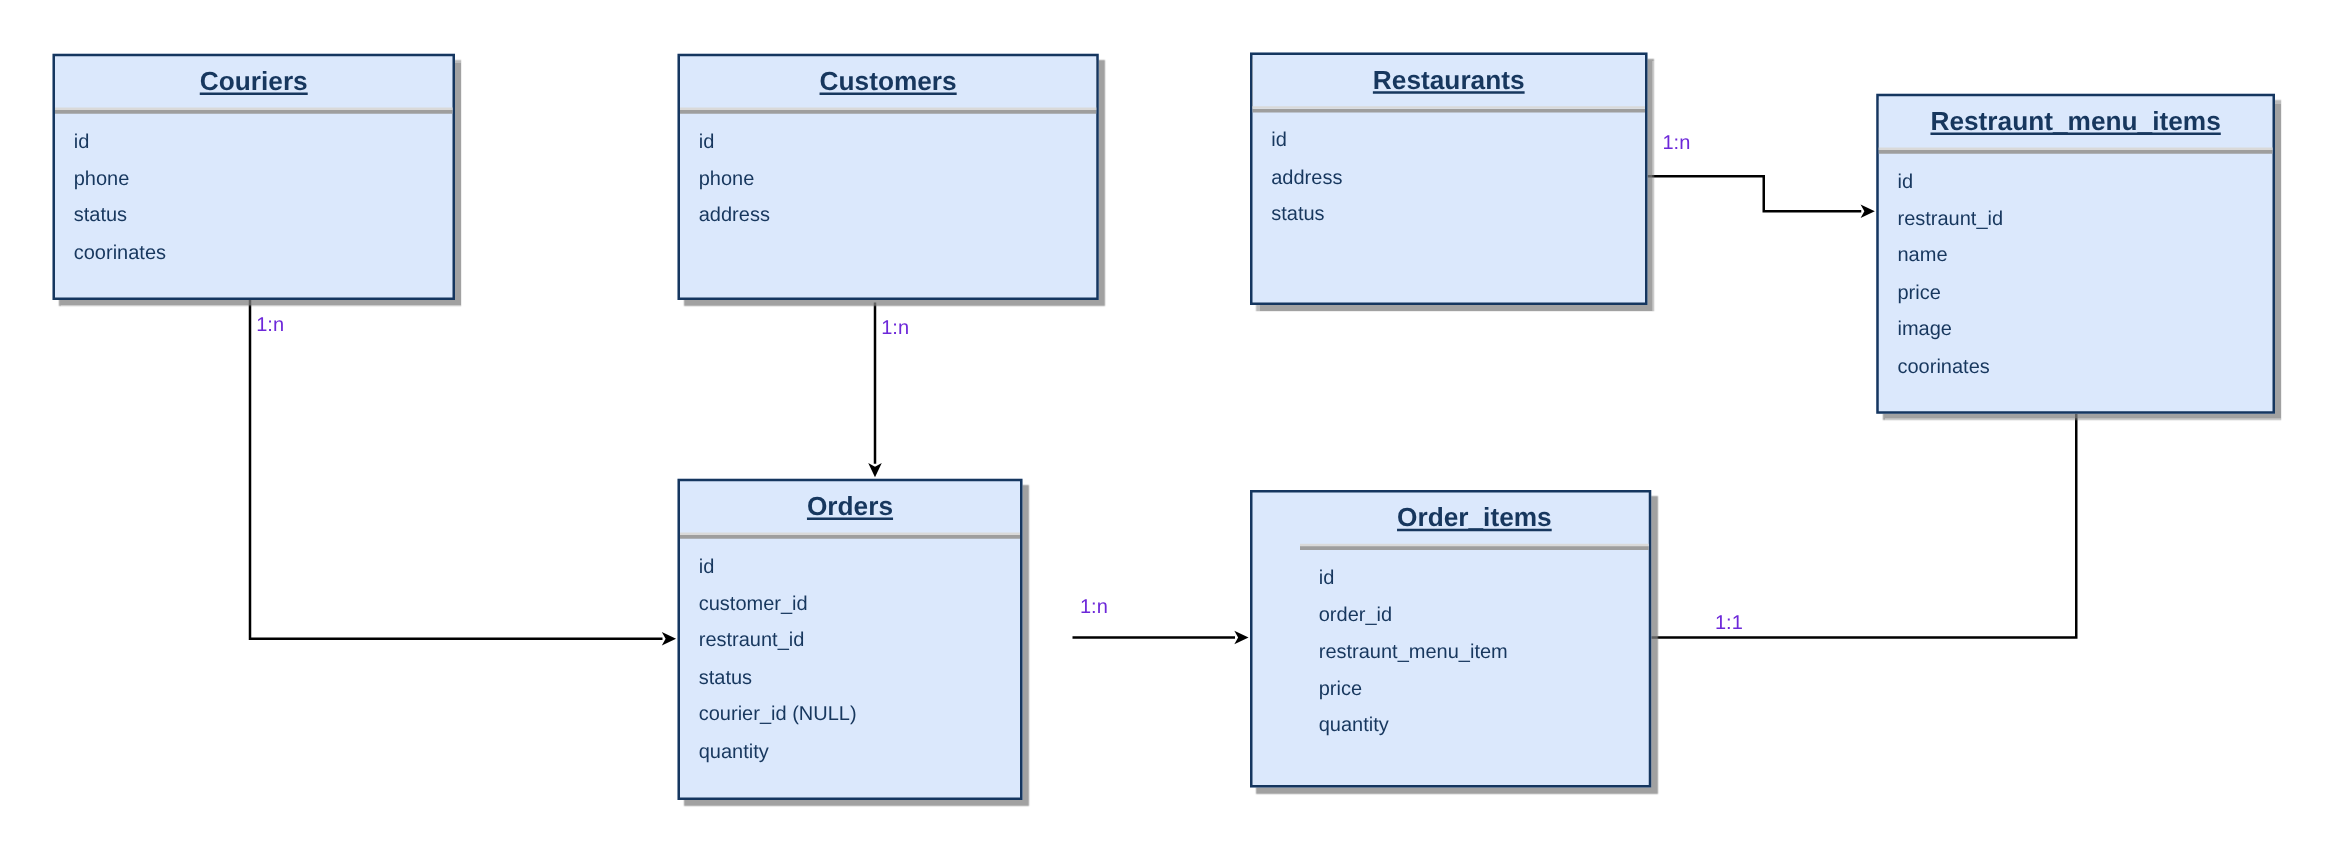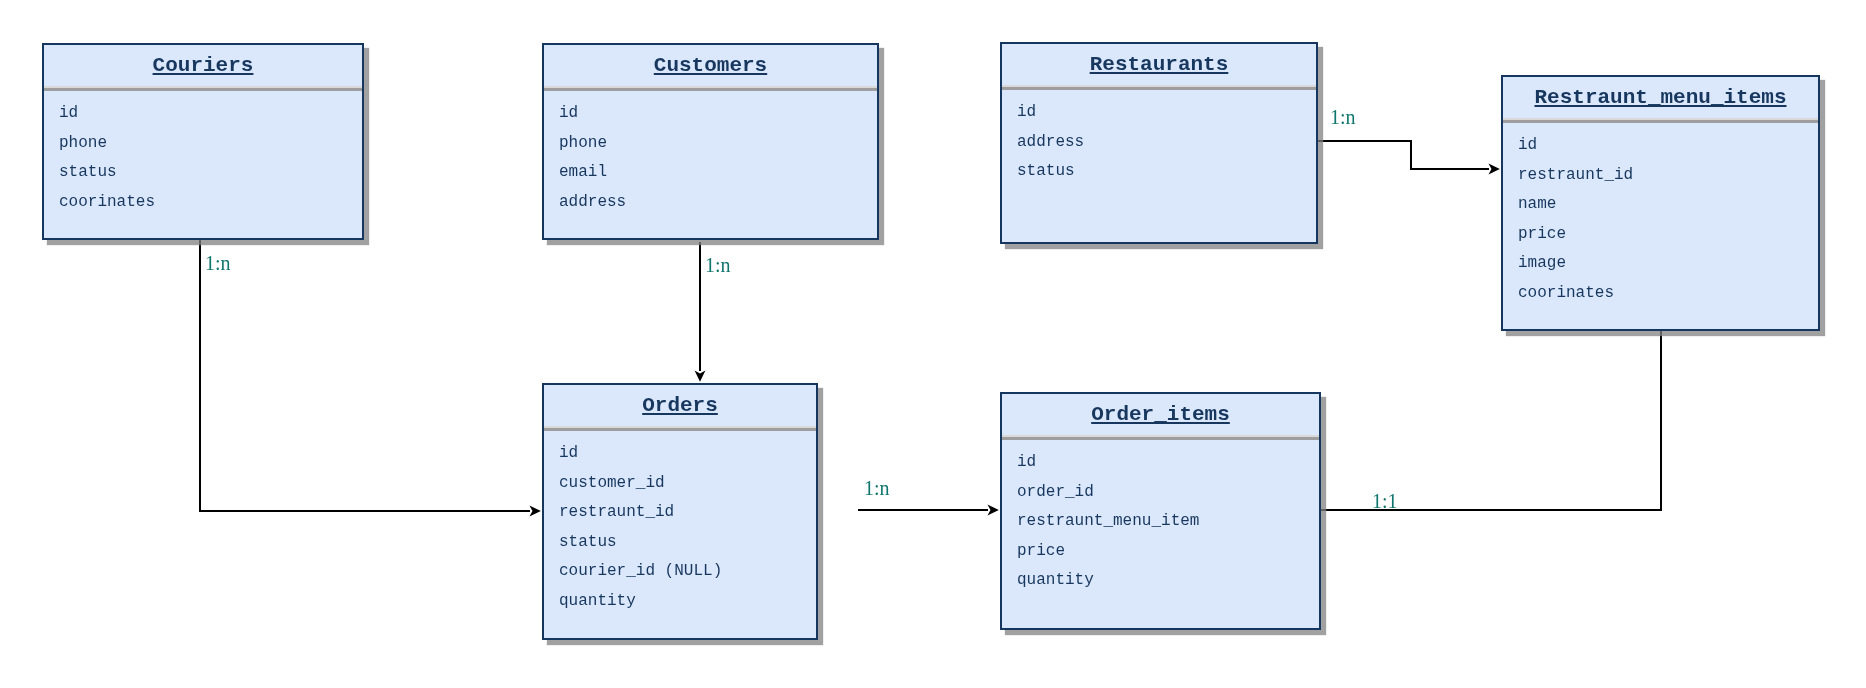--- a/index.html
+++ b/index.html
@@ -26,21 +26,20 @@
     stroke-width: 2;
     pointer-events: stroke;
   }
 
   .entity {
     position: absolute;
     background: #dbe8fc;
     border: 2px solid #15365f;
     color: #17375e;
     box-shadow: 5px 5px 1px rgba(130,130,130,0.75);
-    font-family: Liberation Mono, monospace;
   }
   .entity-title {
     height: 43px;
     display: flex;
     align-items: center;
     justify-content: center;
     font-size: 21px;
     font-weight: bold;
     text-decoration: underline;
     border-bottom: 2px solid #d9d9d9;
@@ -51,28 +50,27 @@
     padding: 11px 8px 0 15px;
     font-size: 16px;
     line-height: 29.5px;
   }
 
   .e-couriers    { left: 42px;   top: 43px;  width: 322px; height: 197px; }
   .e-customers   { left: 542px;  top: 43px;  width: 337px; height: 197px; }
   .e-restaurants { left: 1000px; top: 42px;  width: 318px; height: 202px; }
   .e-menu        { left: 1501px; top: 42px;  width: 319px; height: 256px; margin-top: 33px; }
   .e-orders      { left: 542px;  top: 383px; width: 276px; height: 257px; }
-  .e-orderitems  { left: 1000px; top: 392px; width: 321px; height: 238px; }
+  .e-orderitems  { left: 1000px; top: 392px; width: 321px; height: 238px; padding-left: 38px; }
 
   .edge-label {
     position: absolute;
-    font-size: 20px;
-    color: #0f766e;
+    font-size: 16px;
+    color: #6d28d9;
     white-space: nowrap;
-    font-family: Liberation Serif, serif;
   }
   .l-couriers-orders   { left: 205px;  top: 252px; }
   .l-customers-orders  { left: 705px;  top: 254px; }
   .l-restaurants-menu  { left: 1330px; top: 106px; }
   .l-orders-orderitems { left: 864px;  top: 477px; }
   .l-orderitems-menu   { left: 1372px; top: 490px; }
 </style>
 </head>
 <body>
 
@@ -105,21 +103,20 @@
       <li>status</li>
       <li>coorinates</li>
     </ul>
   </section>
 
   <section class="entity e-customers">
     <header class="entity-title">Customers</header>
     <ul class="entity-fields">
       <li>id</li>
       <li>phone</li>
-      <li>email</li>
       <li>address</li>
     </ul>
   </section>
 
   <section class="entity e-restaurants">
     <header class="entity-title">Restaurants</header>
     <ul class="entity-fields">
       <li>id</li>
       <li>address</li>
       <li>status</li>

